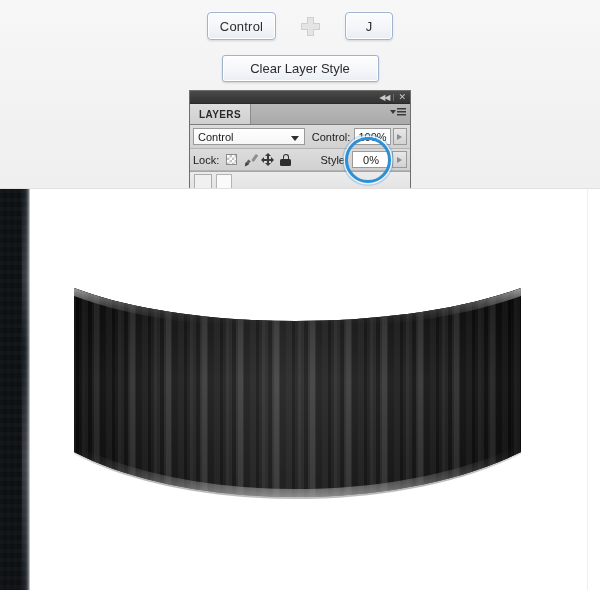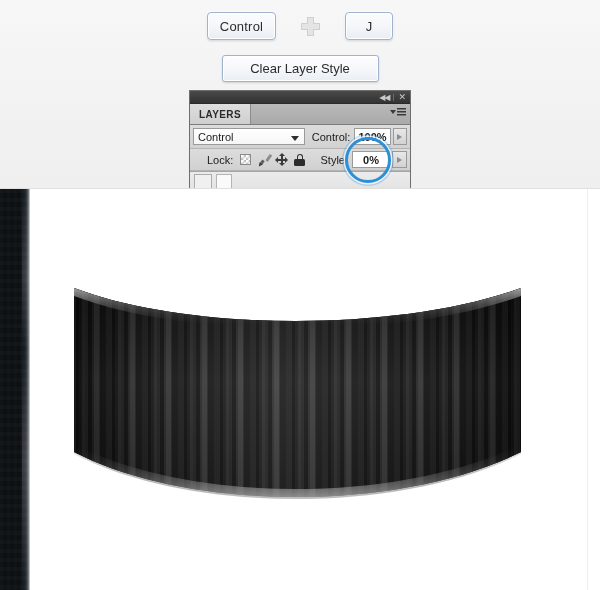--- a/index.html
+++ b/index.html
@@ -235,21 +235,20 @@
     height: 17px;
     margin-left: 4px;
     background: #ffffff;
     border: 1px solid #9a9a9a;
     box-sizing: border-box;
     display: flex;
     align-items: center;
     justify-content: center;
     font-size: 11px;
     color: #1b1b1b;
-    font-weight: bold;
   }
   .stepper {
     width: 15px;
     height: 17px;
     margin-left: 2px;
     background: linear-gradient(to bottom, #e8e8e8 0%, #d2d2d2 100%);
     border: 1px solid #9a9a9a;
     box-sizing: border-box;
     display: flex;
     align-items: center;
@@ -267,21 +266,21 @@
   .lock-row {
     position: relative;
     height: 22px;
     background: linear-gradient(to bottom, #dcdcdc 0%, #d1d1d1 100%);
     border-bottom: 1px solid #b4b4b4;
     display: flex;
     align-items: center;
     padding: 0 3px;
     box-sizing: border-box;
   }
-  .lock-label { font-size: 11px; color:#1b1b1b; margin-right:5px;margin-left:14px; }
+  .lock-label { font-size: 11px; color:#1b1b1b; margin-right:5px; }
 
   .lk {
     width: 15px; height: 15px;
     margin-right: 3px;
     display:flex; align-items:center; justify-content:center;
     position: relative;
   }
   
   .lk-checker {
     width: 11px; height: 11px;

